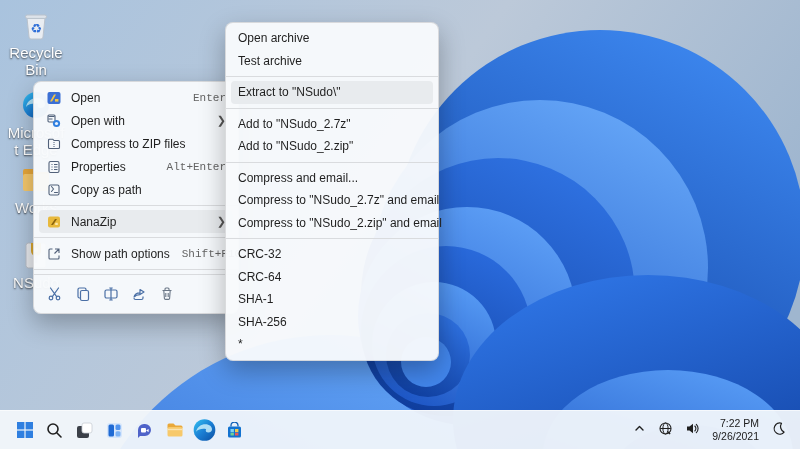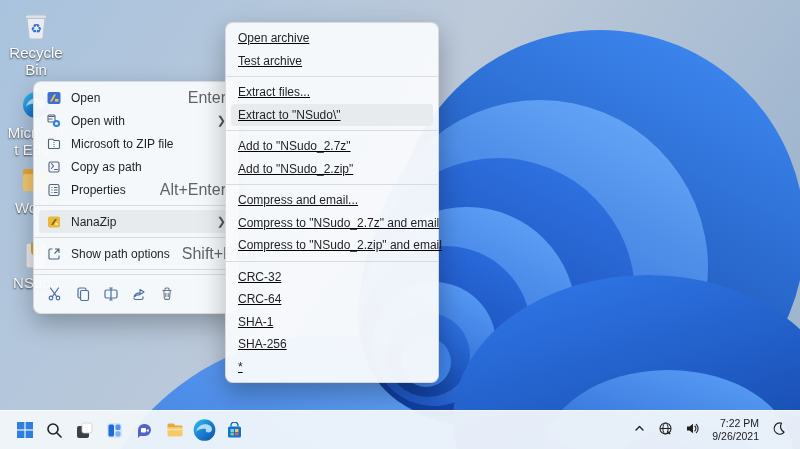--- a/index.html
+++ b/index.html
@@ -18,25 +18,25 @@
 
   
   .menu { position:absolute; background:rgba(248,250,252,.96); border:1px solid rgba(0,0,0,.12);
       border-radius:8px; box-shadow:0 10px 26px rgba(0,0,0,.28); padding:4px 0; z-index:5; }
   .menu .sep { height:1px; background:#d9dbde; margin:4px 0; }
   .mrow { display:flex; align-items:center; height:23px; margin:0 5px; padding:0 7px; border-radius:4px;
       font-size:12px; color:#1f1f1f; cursor:default; }
   .mrow.hl { background:#e8ebee; }
   .mrow .micon { width:15px; height:15px; margin-right:10px; flex:0 0 auto; display:flex; align-items:center; justify-content:center; }
   .mrow .txt { flex:1 1 auto; white-space:nowrap; }
-  .mrow .accel { color:#636363; font-size:16px; margin-left:12px; }
+  .mrow .accel { color:#636363; font-size:11px; margin-left:12px;font-family:Liberation Mono, monospace; }
   .mrow .chev { color:#555; font-size:11px; margin-left:12px; }
 
   #main-menu { left:33px; top:81px; width:206px; }
-  #sub-menu  { left:225px; top:22px; width:214px;text-decoration:underline; }
+  #sub-menu  { left:225px; top:22px; width:214px; }
   #sub-menu .mrow { height:22.5px; }
 
   .qa-row { display:flex; align-items:center; height:30px; padding:0 8px; gap:3px; }
   .qa-btn { width:25px; height:24px; border-radius:4px; display:flex; align-items:center; justify-content:center; }
   .qa-btn svg { display:block; }
 
   
   .taskbar { position:absolute; left:0; right:0; bottom:0; height:39px; z-index:6;
       background:rgba(242,246,251,.94); border-top:1px solid rgba(255,255,255,.6);
       display:flex; align-items:center; }
@@ -176,40 +176,40 @@
         <span class="txt">Open with</span>
         <span class="chev">❯</span>
       </div>
       <div class="mrow">
         <span class="micon">
           <svg width="14" height="14" viewBox="0 0 14 14">
             <path d="M1.5 4.5v6a1 1 0 0 0 1 1h9a1 1 0 0 0 1-1v-6a1 1 0 0 0-1-1H7L5.8 2.2H2.5a1 1 0 0 0-1 1z" fill="none" stroke="#51617a" stroke-width="1.1"></path>
             <path d="M7 5v1m0 1v1m0 1v1" stroke="#51617a" stroke-width="1"></path>
           </svg>
         </span>
-        <span class="txt">Microsoft to ZIP file</span>
+        <span class="txt">Compress to ZIP files</span>
+      </div>
+      <div class="mrow">
+        <span class="micon">
+          <svg width="14" height="14" viewBox="0 0 14 14">
+            <rect x="2" y="1.5" width="10" height="11" rx="1.5" fill="none" stroke="#51617a" stroke-width="1.1"></rect>
+            <path d="M4.5 4.5h1m1.5 0h3.5M4.5 7h1m1.5 0h3.5M4.5 9.5h1m1.5 0h3.5" stroke="#51617a" stroke-width="1.1"></path>
+          </svg>
+        </span>
+        <span class="txt">Properties</span>
+        <span class="accel">Alt+Enter</span>
       </div>
       <div class="mrow">
         <span class="micon">
           <svg width="14" height="14" viewBox="0 0 14 14">
             <rect x="2" y="2" width="10" height="10" rx="1.5" fill="none" stroke="#51617a" stroke-width="1.1"></rect>
             <path d="M4.5 8.5 6.5 6 4.5 3.5M7.5 9.5h3" stroke="#51617a" stroke-width="1.1" fill="none" stroke-linecap="round"></path>
           </svg>
         </span>
         <span class="txt">Copy as path</span>
-      </div>
-      <div class="mrow">
-        <span class="micon">
-          <svg width="14" height="14" viewBox="0 0 14 14">
-            <rect x="2" y="1.5" width="10" height="11" rx="1.5" fill="none" stroke="#51617a" stroke-width="1.1"></rect>
-            <path d="M4.5 4.5h1m1.5 0h3.5M4.5 7h1m1.5 0h3.5M4.5 9.5h1m1.5 0h3.5" stroke="#51617a" stroke-width="1.1"></path>
-          </svg>
-        </span>
-        <span class="txt">Properties</span>
-        <span class="accel">Alt+Enter</span>
       </div>
       <div class="sep"></div>
       <div class="mrow hl">
         <span class="micon">
           <svg width="14" height="14" viewBox="0 0 14 14">
             <rect x="1" y="1.5" width="12" height="11" rx="2" fill="#e8b93c"></rect>
             <path d="M4 10 8 4h2l-4 6z" fill="#8a6510"></path>
             <rect x="8.2" y="7.8" width="2.6" height="2.2" fill="#fce8a8"></rect>
           </svg>
         </span>
@@ -267,23 +267,20 @@
 
 <div class="menu" id="sub-menu">
   <div id="sub-menu-items">
       <div class="mrow">
         <span class="txt">Open archive</span>
       </div>
       <div class="mrow">
         <span class="txt">Test archive</span>
       </div>
       <div class="sep"></div>
-      <div class="mrow">
-        <span class="txt">Extract files...</span>
-      </div>
       <div class="mrow hl">
         <span class="txt">Extract to "NSudo\"</span>
       </div>
       <div class="sep"></div>
       <div class="mrow">
         <span class="txt">Add to "NSudo_2.7z"</span>
       </div>
       <div class="mrow">
         <span class="txt">Add to "NSudo_2.zip"</span>
       </div>

